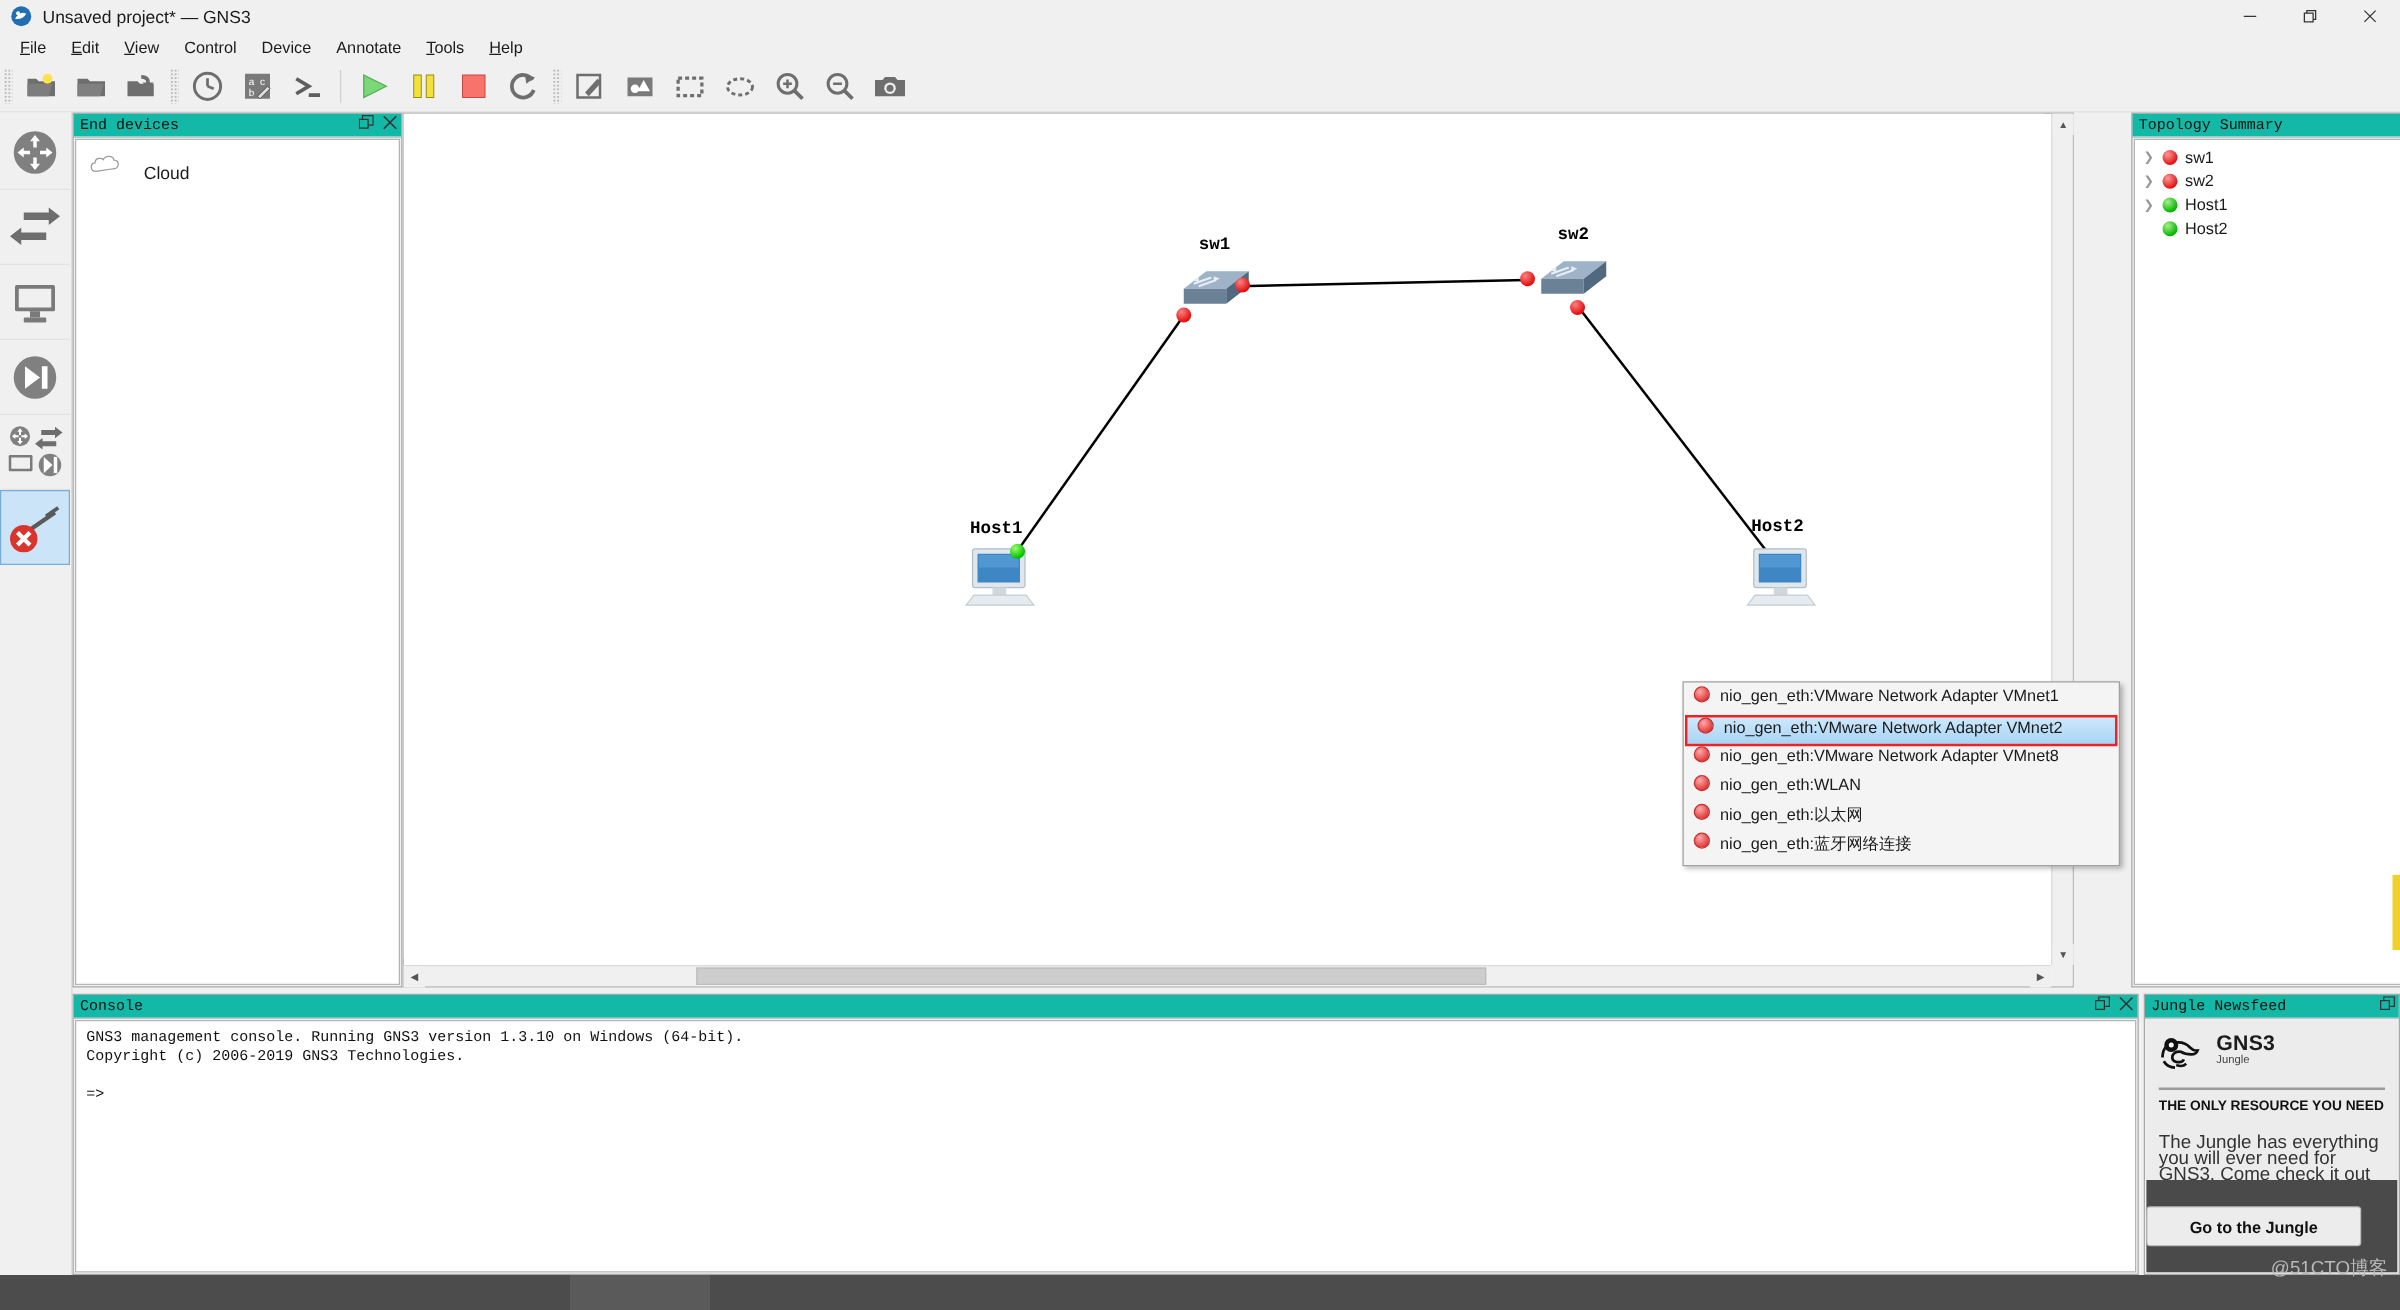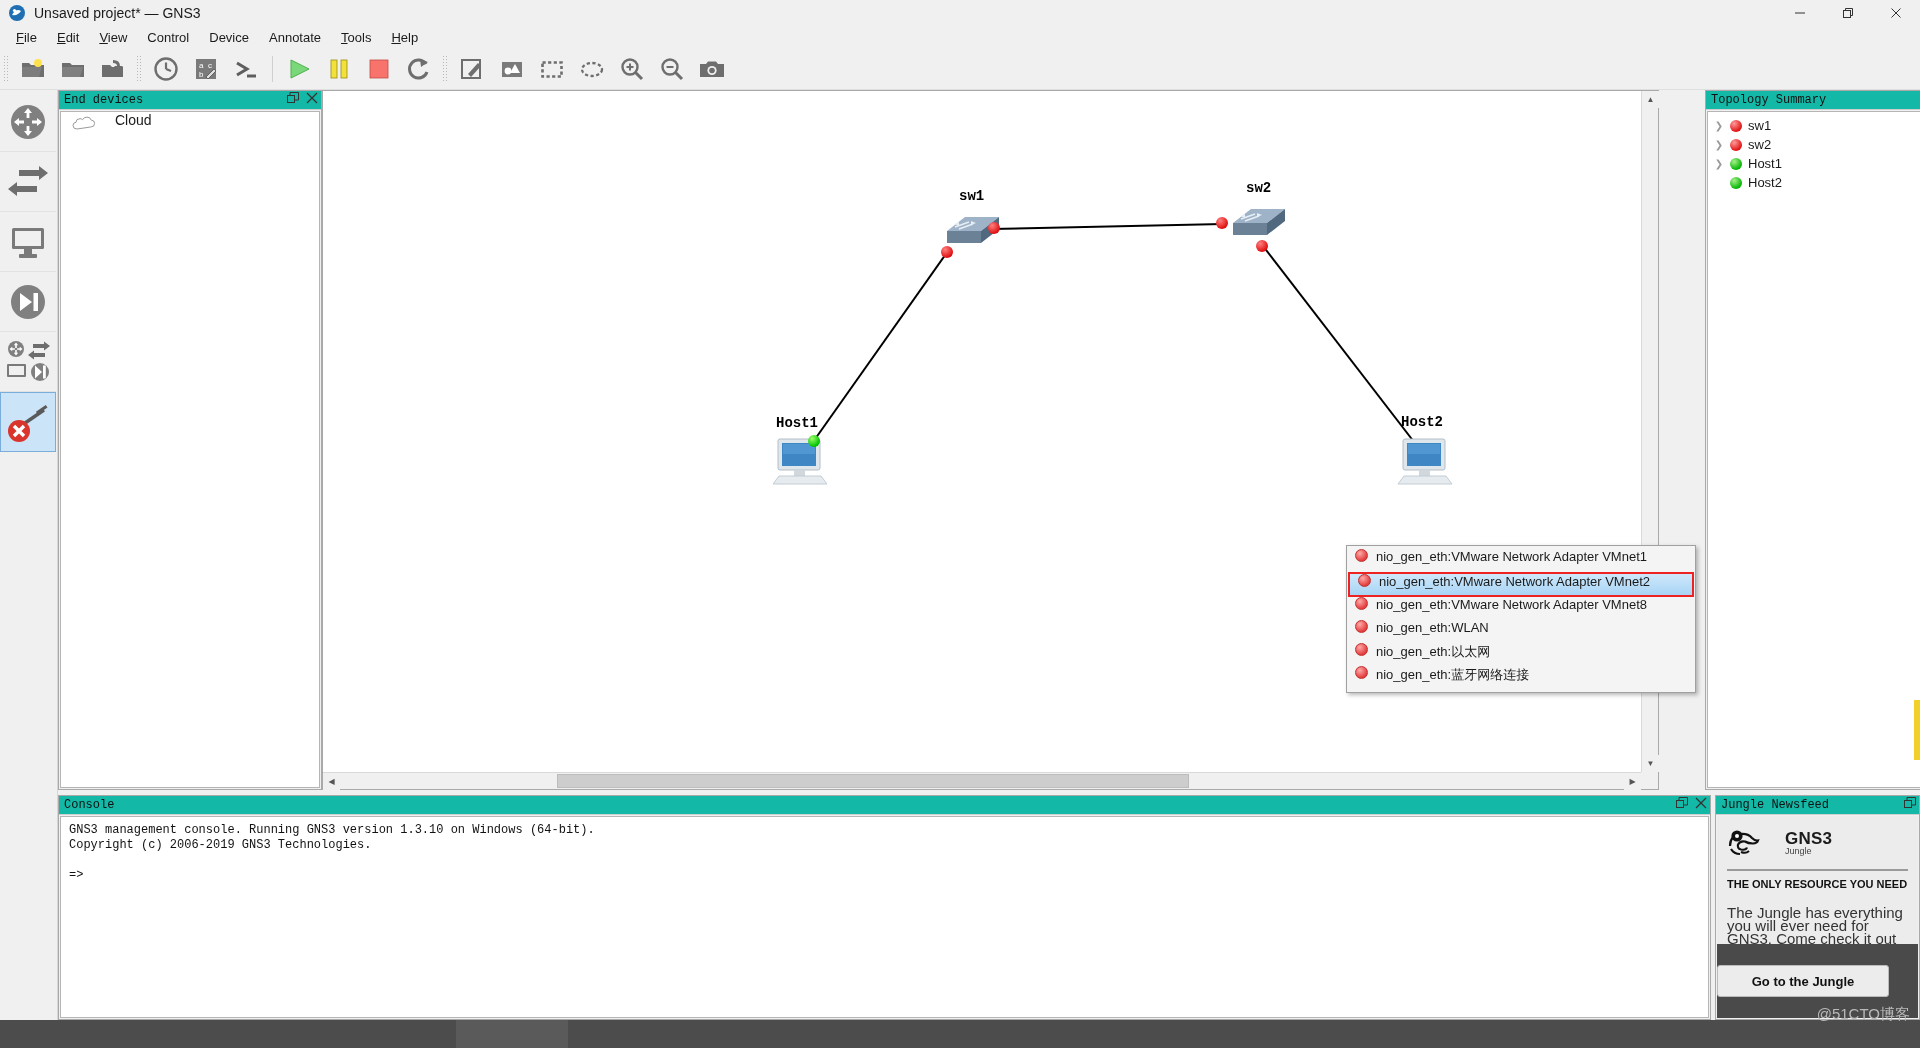--- a/index.html
+++ b/index.html
@@ -120,21 +120,21 @@
 
   
   #enddevices { left: 58px; top: 90px; width: 264px; height: 700px; }
   .ed-list {
     position: absolute; left: 1px; top: 20px; right: 1px; bottom: 1px;
     background: #ffffff;
     border: 1px solid #b5b5b5;
     overflow: hidden;
   }
   .ed-item {
-    height: 34px; display: flex; align-items: flex-start;
+    height: 34px; display: flex; align-items: flex-end;
     padding-left: 8px; gap: 12px;
     font-size: 14px; color: #1a1a1a;
   }
   .ed-item.sel { background: #d8d8d8; }
   .ed-icon { width: 34px; height: 26px; display:flex; align-items:center; justify-content:center;}
   .ed-icon svg { display:block; }
 
   
   #canvaswrap {
     position: absolute; left: 322px; top: 90px;
@@ -230,21 +230,21 @@
     white-space: pre;
   }
 
   
   #jungle { left: 1715px; top: 795px; width: 205px; height: 225px; }
   .jf-body {
     position:absolute; left:1px; top:20px; right:1px; bottom:1px;
     background:#ececec; overflow:hidden;
   }
   .jf-inner { padding: 10px 10px 0 10px; }
-  .jf-logo-row { display:flex; align-items:center; gap:22px; }
+  .jf-logo-row { display:flex; align-items:flex-start; gap:10px; }
   .jf-logo-text { line-height:1.0; }
   .jf-gns3 { font-size:17px; font-weight:bold; color:#1b1b1b; letter-spacing:.2px;}
   .jf-jungle { font-size:9px; color:#444; }
   .jf-hr { height:2px; background:#9a9a9a; margin:9px 0 7px 0; }
   .jf-head { font-size:11px; font-weight:bold; color:#111; }
   .jf-text { font-size:15px; color:#333; line-height:13px; margin-top:16px;}
   .jf-footer {
     position:absolute; left:0; right:0; bottom:0; height:74px;
     background:#4a4a4a; display:flex; align-items:center; justify-content:flex-start;
   }

